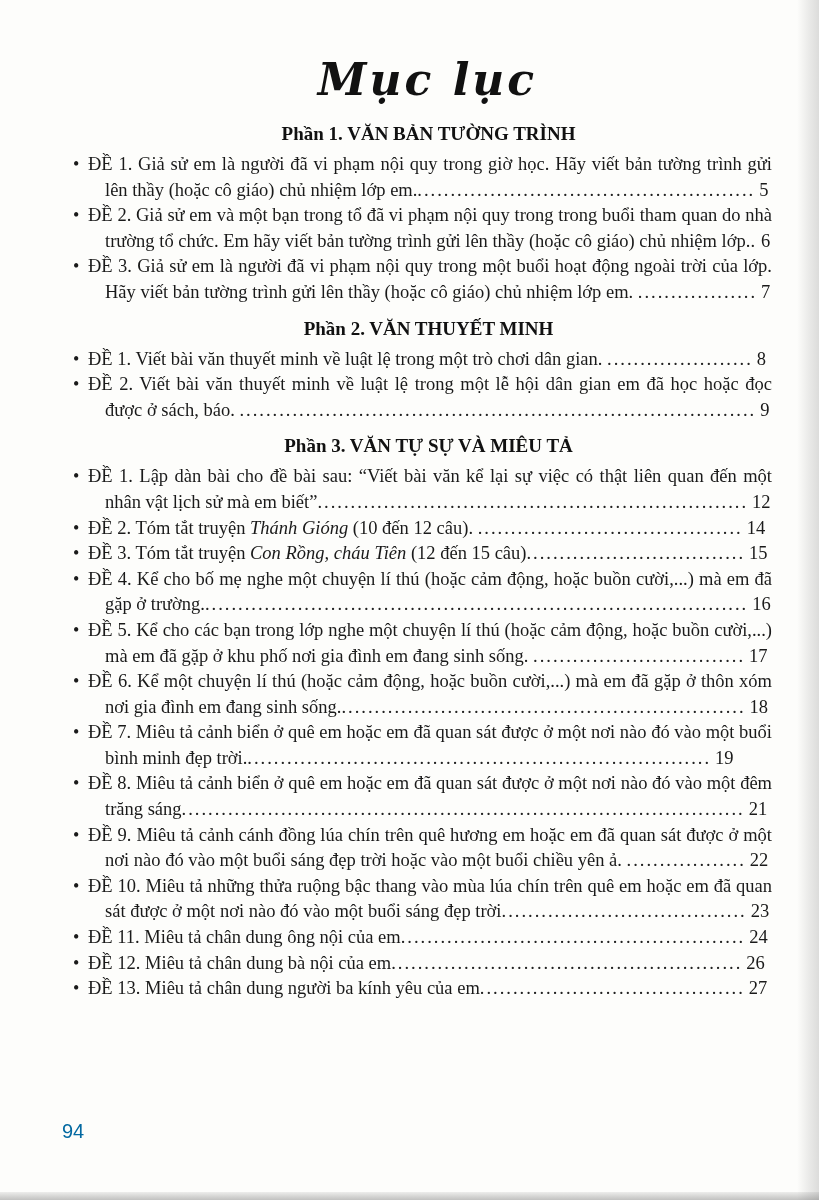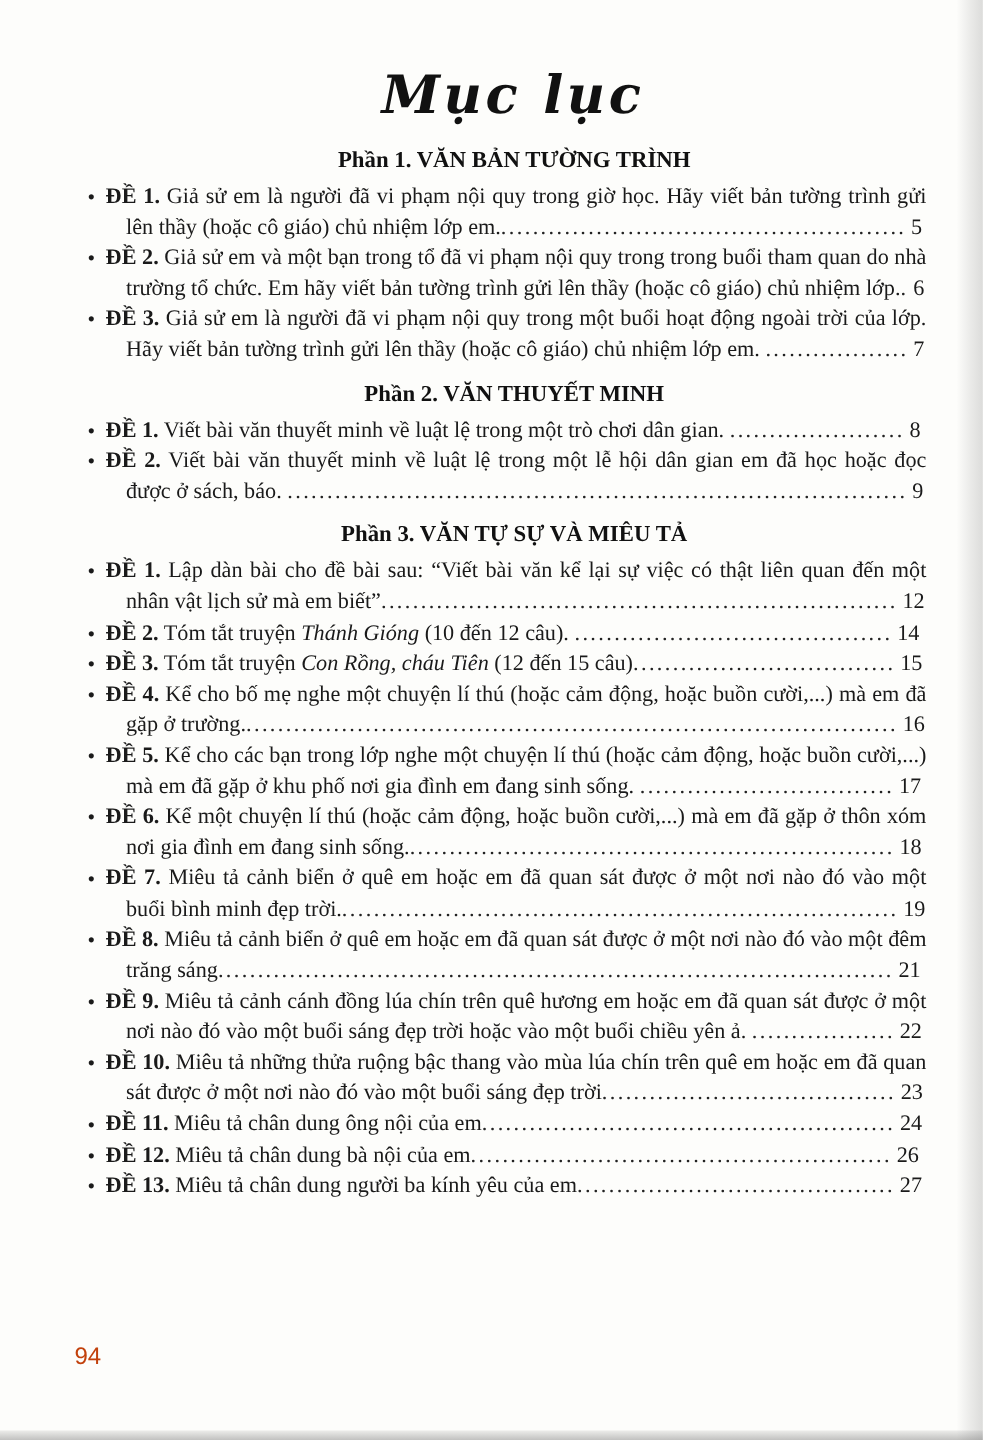--- a/index.html
+++ b/index.html
@@ -57,35 +57,35 @@
     text-align: justify;
   }
   .entry::before {
     content: "\2022";
     position: absolute;
     left: -15px;
     top: 0;
     text-indent: 0;
     font-size: 18px;
   }
-  .entry .lbl { font-weight: bold; }
+  .entry .lbl { font-weight: normal; }
 
   .dots {
     word-break: break-all;
     letter-spacing: 2px;
     color: #222;
   }
   .pg { margin-left: 4px; }
 
   .footer-page {
     position: absolute;
     left: 62px; top: 1120px;
     font-family: "Liberation Sans", sans-serif;
     font-size: 20px;
-    color: #c2410c;
+    color: #0369a1;
   }
 
   .scan-edge-right {
     position: absolute; top: 0; right: 0;
     width: 22px; height: 100%;
     background: linear-gradient(to right,
       rgba(170,170,170,0) 0%,
       rgba(165,165,165,0.22) 55%,
       rgba(150,150,150,0.32) 100%);
     pointer-events: none;

